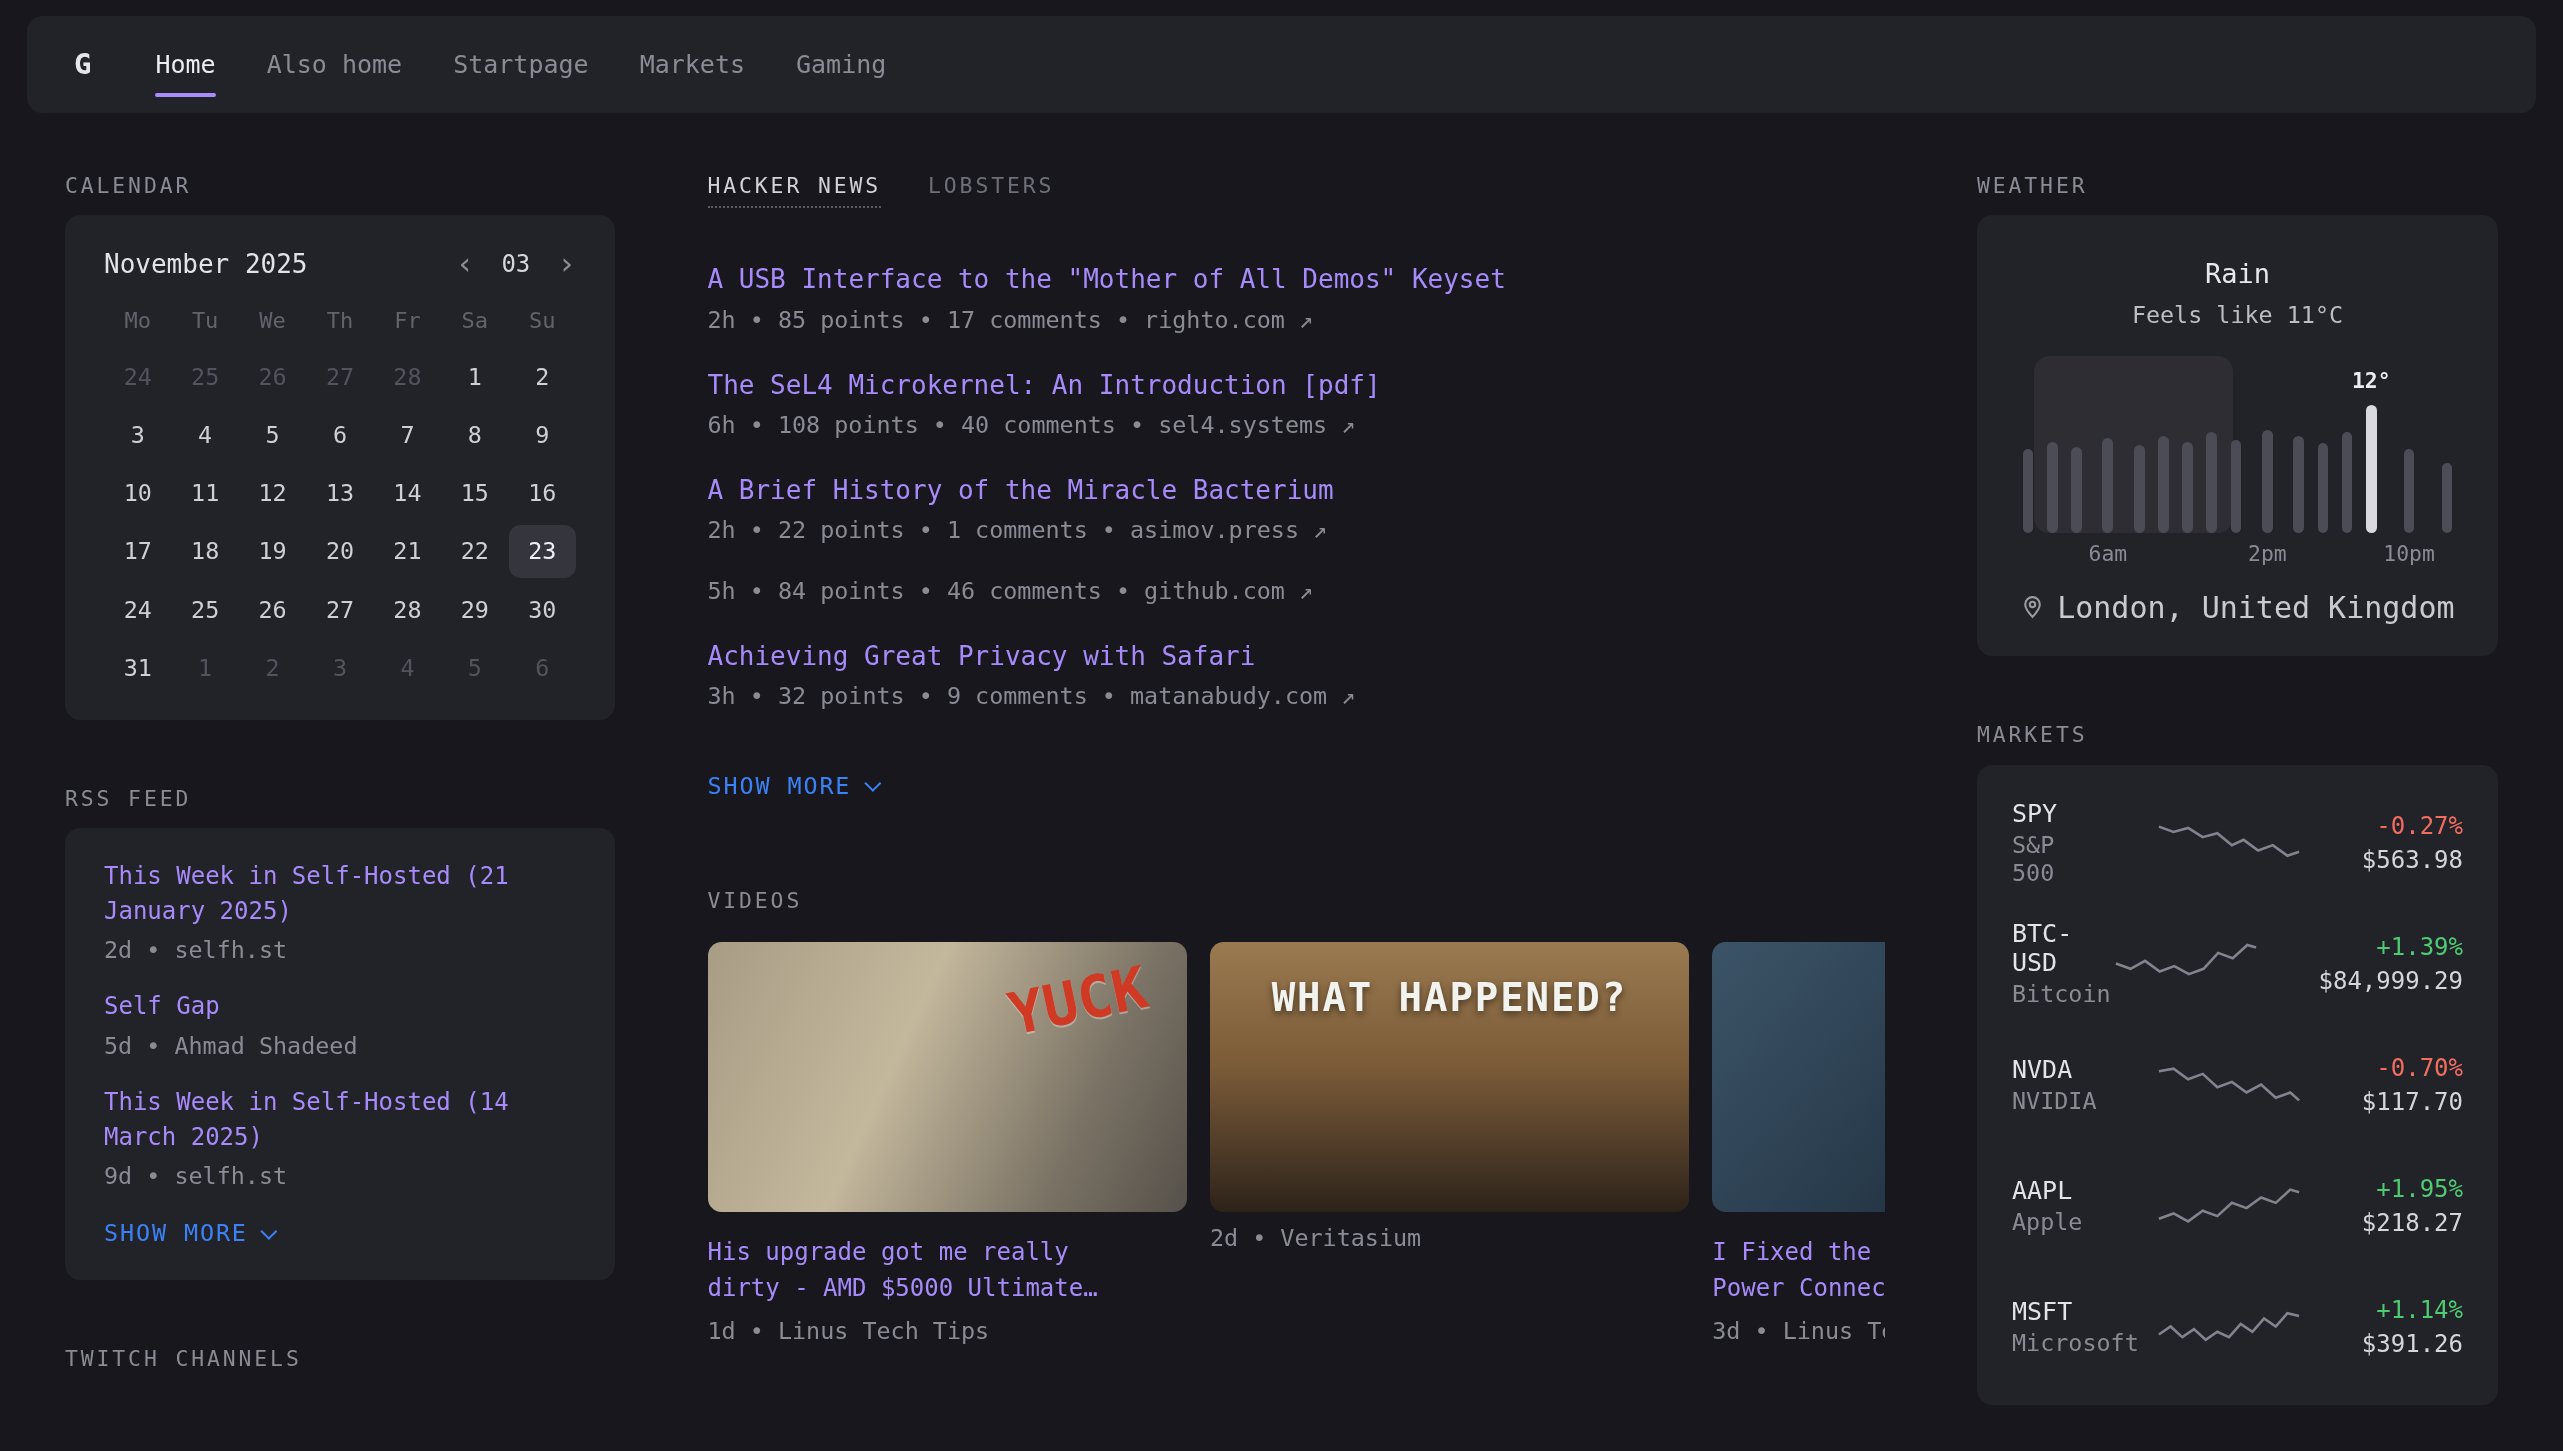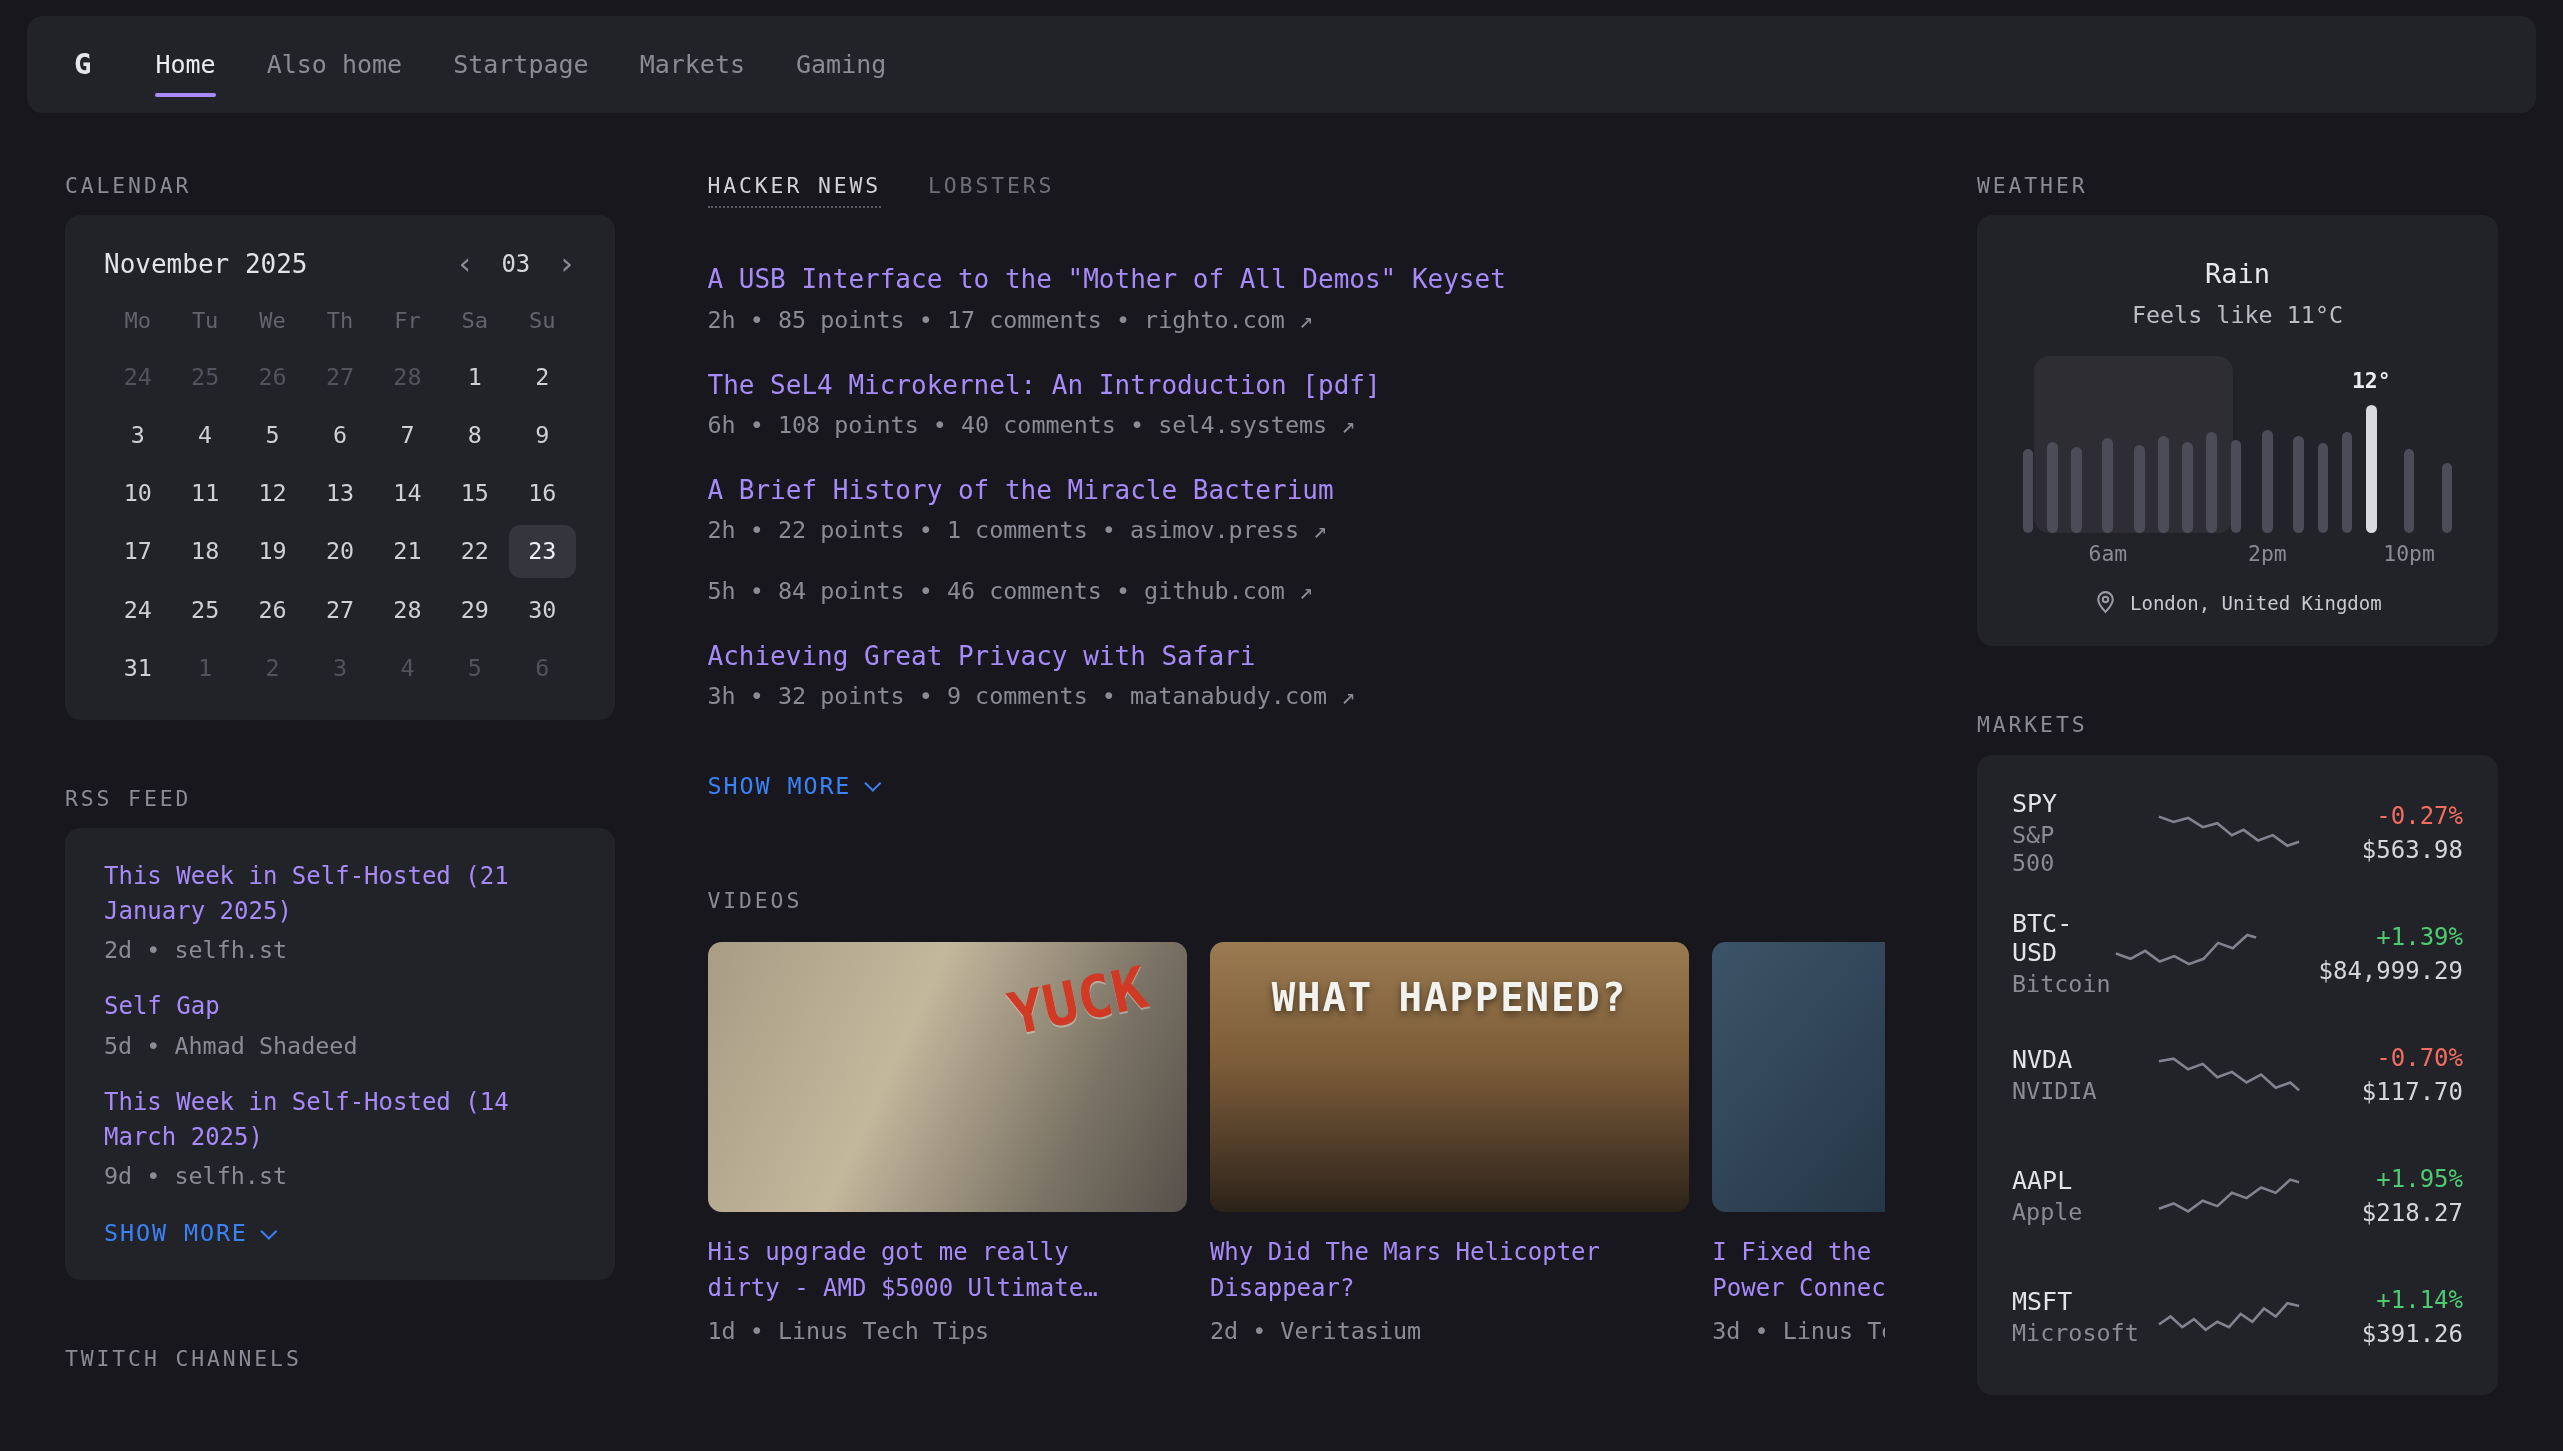--- a/index.html
+++ b/index.html
@@ -116,21 +116,21 @@
   .w-zone {
     position: absolute; left: 4%; top: -11.7px; width: 45%; height: 177px;
     background: rgba(255,255,255,0.05); border-radius: 15.6px; z-index: 0;
   }
   .wcol { flex: 1; display: flex; flex-direction: column; z-index: 1; }
   .wbarbox { position: relative; height: 165px; display: flex; align-items: flex-end; justify-content: center; }
   .wbar { width: 10.7px; border-radius: 5.8px; background: #4c4c57; }
   .wbar.bright { background: #d9d9df; }
   .wtemp { position: absolute; left: 50%; transform: translateX(-50%); font-size: 21.4px; font-weight: bold; color: #ececf1; white-space: nowrap; }
   .whour { height: 33px; font-size: 21.4px; color: #8b8b95; display: flex; align-items: flex-end; justify-content: center; }
-  .w-loc { display: flex; align-items: center; justify-content: center; gap: 11.7px; margin-top: 23.4px; color: #c9c9cf; font-size: 19px; }
+  .w-loc { display: flex; align-items: center; justify-content: center; gap: 11.7px; margin-top: 23.4px; color: #c9c9cf; font-size: 30px; }
   .pin { width: 25px; height: 25px; color: #9a9aa3; }
 
   
   .markets-card { padding: 17.5px 35px; }
   .mrow { display: flex; align-items: center; height: 121px; cursor: pointer; gap: 38px; }
   .mleft { flex: 1; min-width: 0; }
   .msym { font-size: 25px; color: #e3e3e8; }
   .mleft .meta { margin-top: 3px; }
   .spark { width: 146px; height: 53px; margin: 0 21.4px; flex: 0 0 auto; }
   .spark polyline { fill: none; stroke: #83838f; stroke-width: 2.6; vector-effect: non-scaling-stroke; }
@@ -289,24 +289,20 @@
             <div>dirty - AMD $5000 Ultimate…</div>
           </div>
           <div class="meta">1d • Linus Tech Tips</div>
         </div>
         <div class="video-card">
           <div class="thumb thumb-2">
             <div class="ovl">
               <div class="overlay-line">WHAT HAPPENED?</div>
             </div>
           </div>
-          <div class="video-title">
-            <div>Why Did The Mars Helicopter</div>
-            <div>Disappear?</div>
-          </div>
           <div class="meta">2d • Veritasium</div>
         </div>
         <div class="video-card">
           <div class="thumb thumb-3">
             <div class="ovl"></div>
           </div>
           <div class="video-title">
             <div>I Fixed the 5</div>
             <div>Power Connect</div>
           </div>

